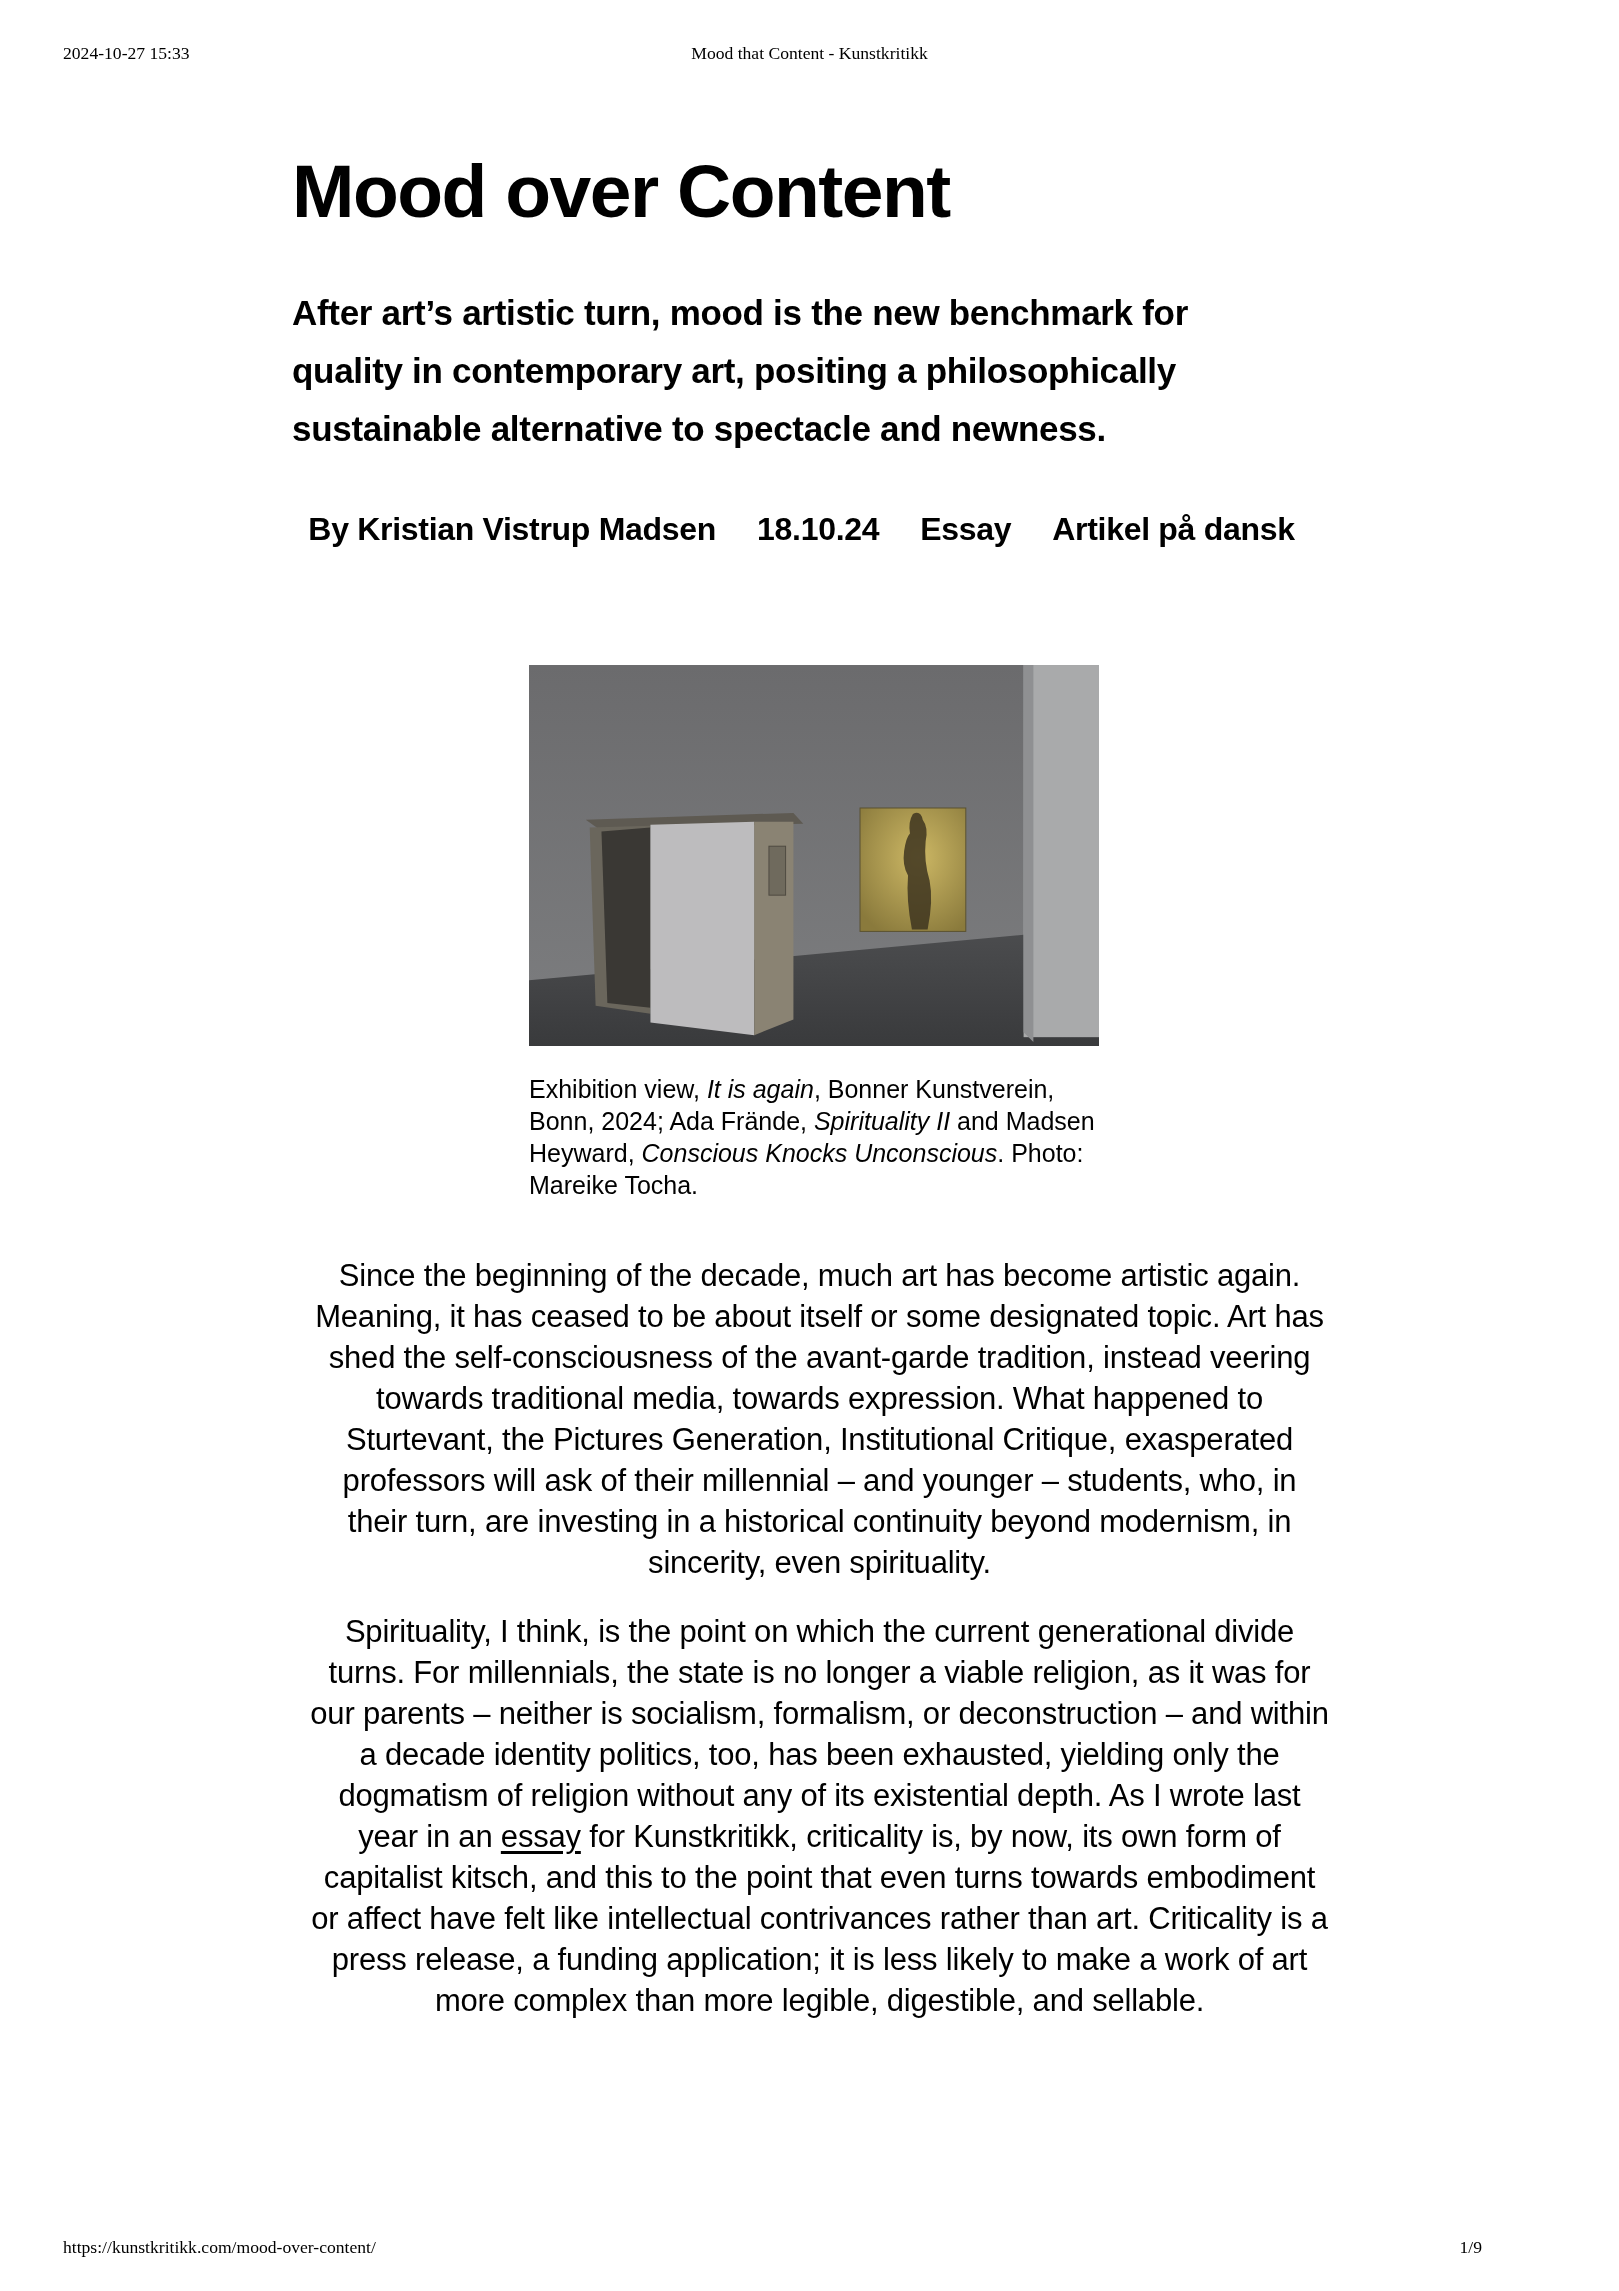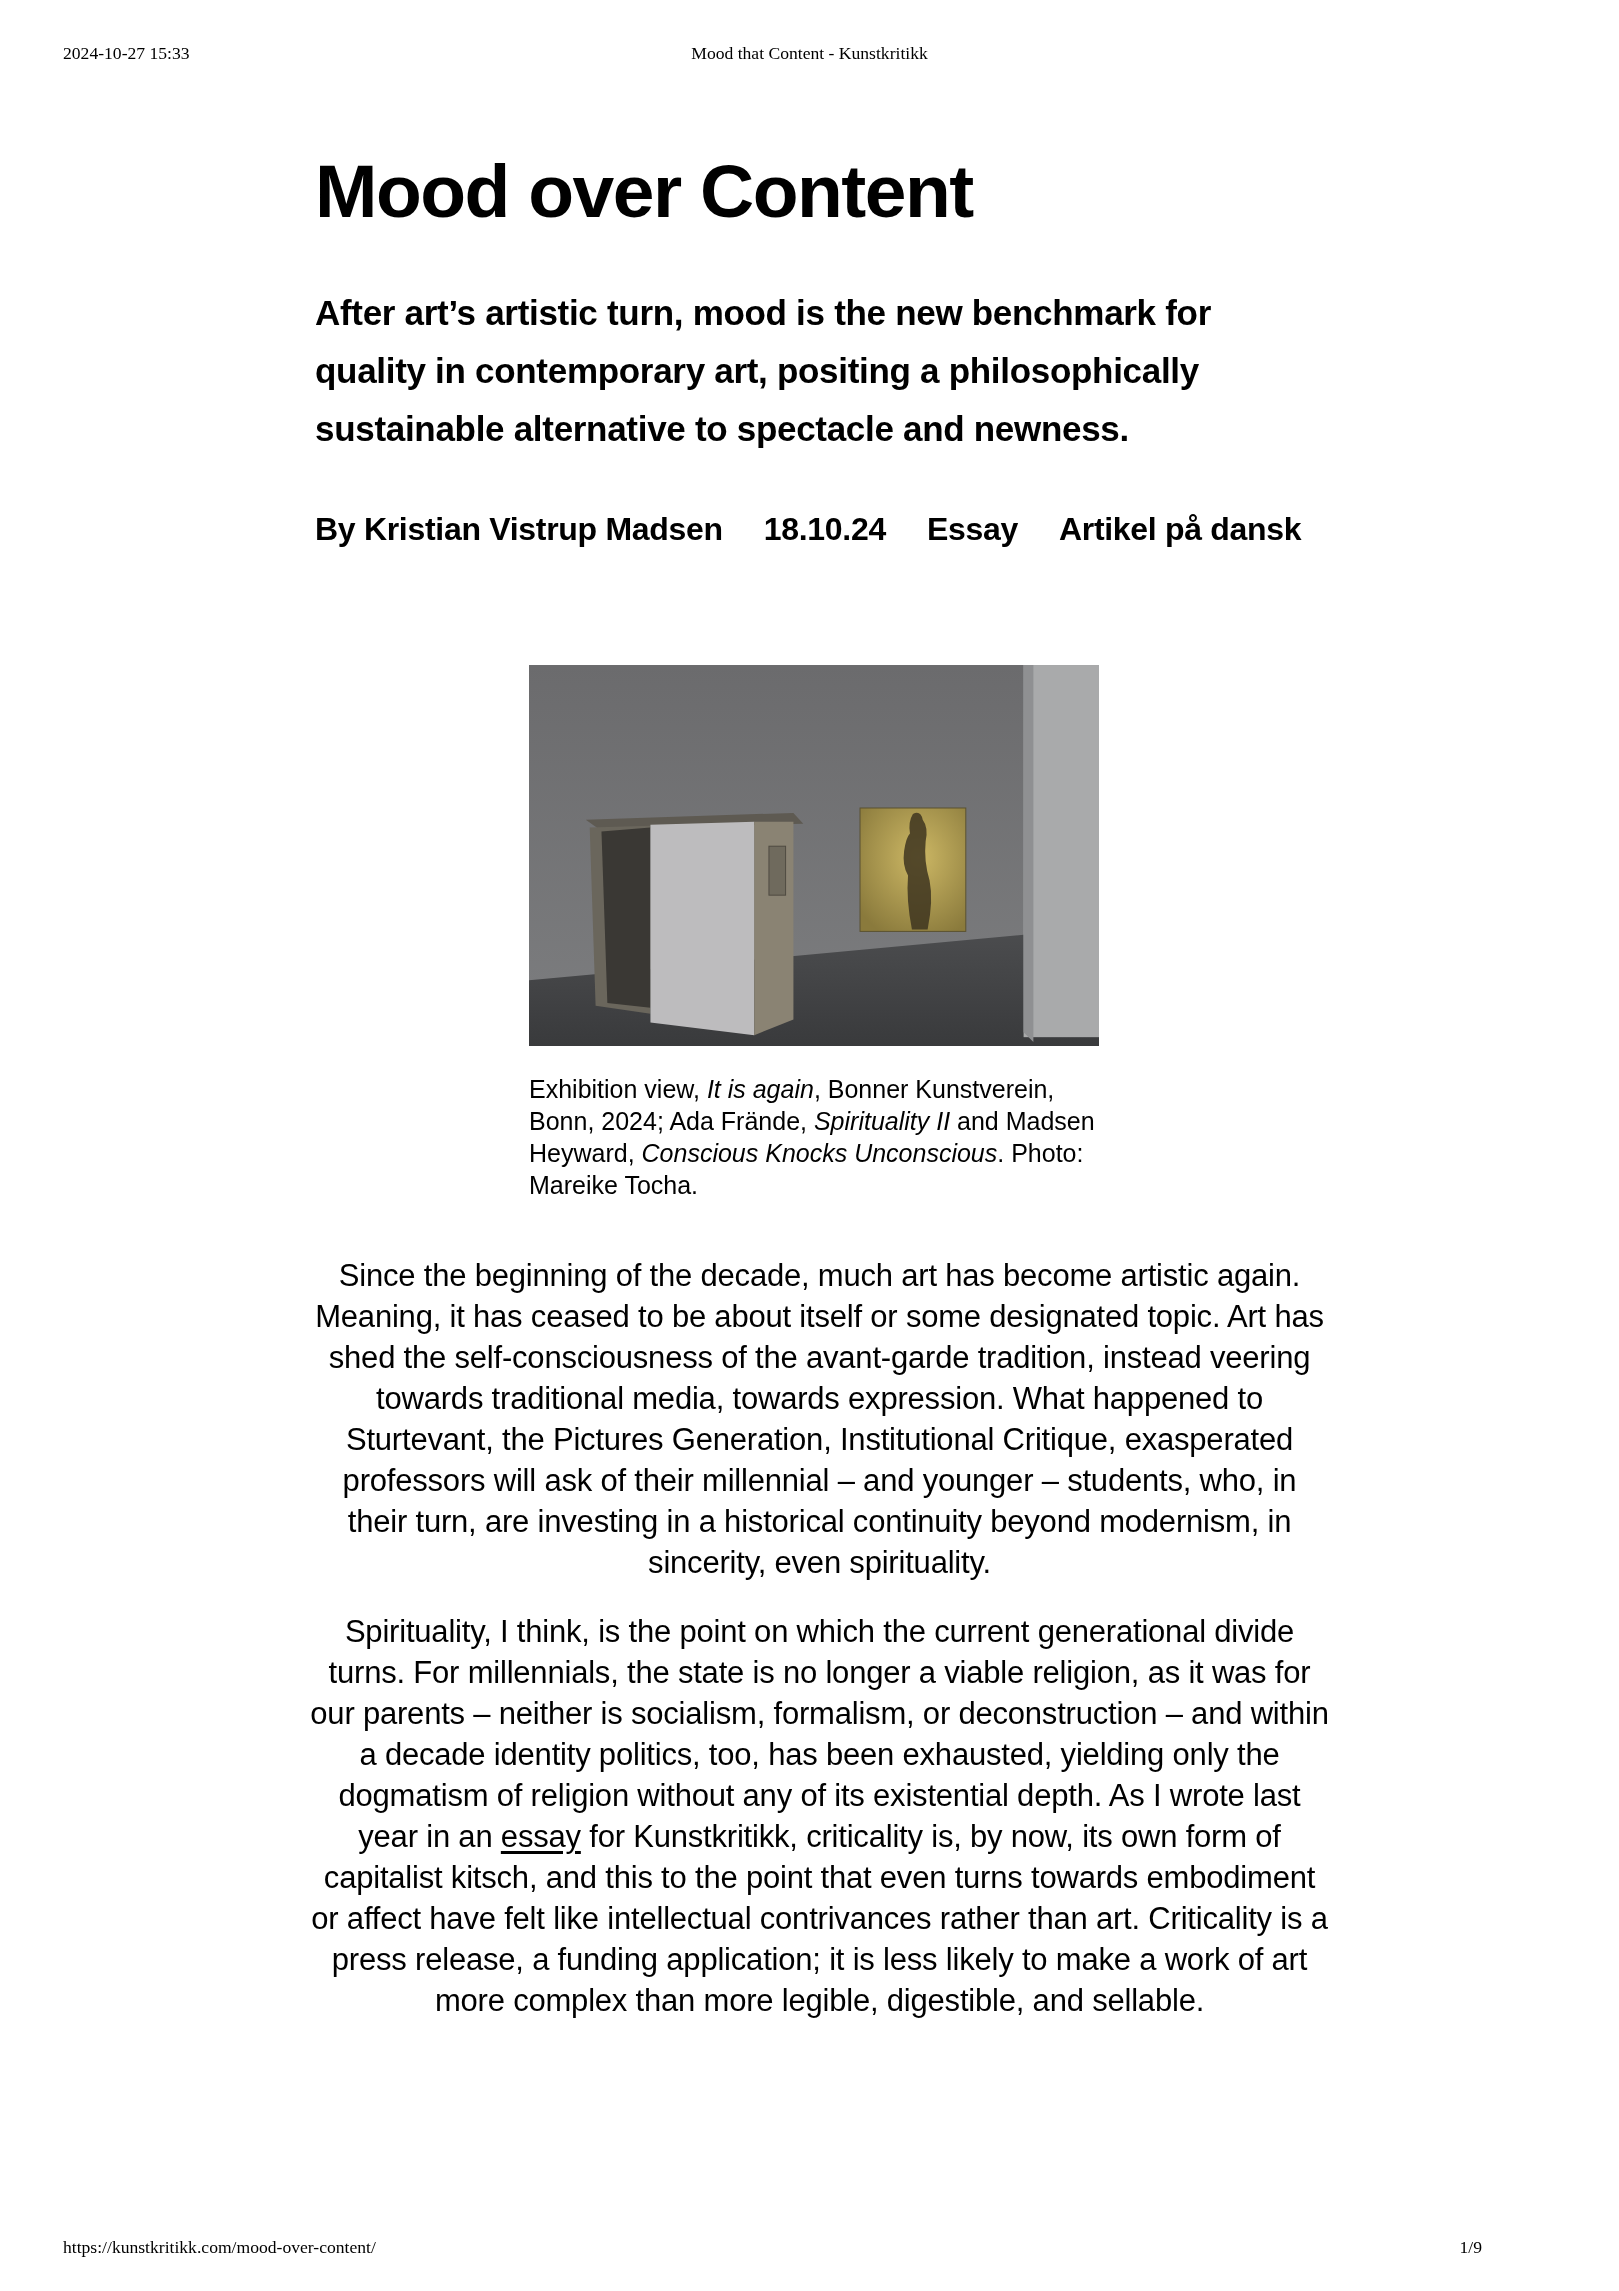--- a/index.html
+++ b/index.html
@@ -7,25 +7,25 @@
   .print-header, .print-footer {
     position: absolute; left: 0; width: 1619px;
     font-family: "Liberation Serif", "DejaVu Serif", serif; font-size: 17.6px; color: #000;
   }
   .print-header { top: 43px; }
   .print-footer { top: 2237px; }
   .ph-left { position: absolute; left: 63px; }
   .ph-center { position: absolute; left: 0; width: 1619px; text-align: center; }
   .ph-right { position: absolute; right: 137px; font-family: Liberation Serif, serif; }
 
-  .article { position: absolute; left: 315px; top: 147px; width: 1019px;
+  .article { position: absolute; left: 292px; top: 147px; width: 1019px;
     font-family: "Liberation Sans", "DejaVu Sans", sans-serif; }
   .title { font-size: 75px; font-weight: 700; letter-spacing: -1.5px; margin: 0; line-height: 88px; }
   .standfirst { margin: 49px 0 0 0; font-size: 35px; font-weight: 700; line-height: 58px; width: 980px; letter-spacing: -0.3px; }
-  .byline { margin-top: 53px; font-size: 32px; font-weight: 700; letter-spacing: -0.3px; display: flex; gap: 41px; }
+  .byline { margin-top: 53px; font-size: 32px; font-weight: 700; letter-spacing: -0.3px; display: flex; gap: 41px; justify-content: center; }
   .byline a { color: #000; text-decoration: none; }
 
   .figure { position: absolute; left: 529px; top: 665px; width: 570px; }
   .photo { width: 570px; height: 381px; display: block; }
   .caption { margin-top: 27.4px; font-family: "Liberation Sans", "DejaVu Sans", sans-serif; font-size: 25px; line-height: 32px; width: 588px; }
   .caption i { font-style: italic; }
 
   .body-text { position: absolute; left: 310px; top: 1255px; width: 1019px;
     font-family: "Liberation Sans", "DejaVu Sans", sans-serif; font-size: 31px; line-height: 41px; letter-spacing: -0.2px; text-align: center; }
   .body-text p { margin: 0 0 28px 0; }

